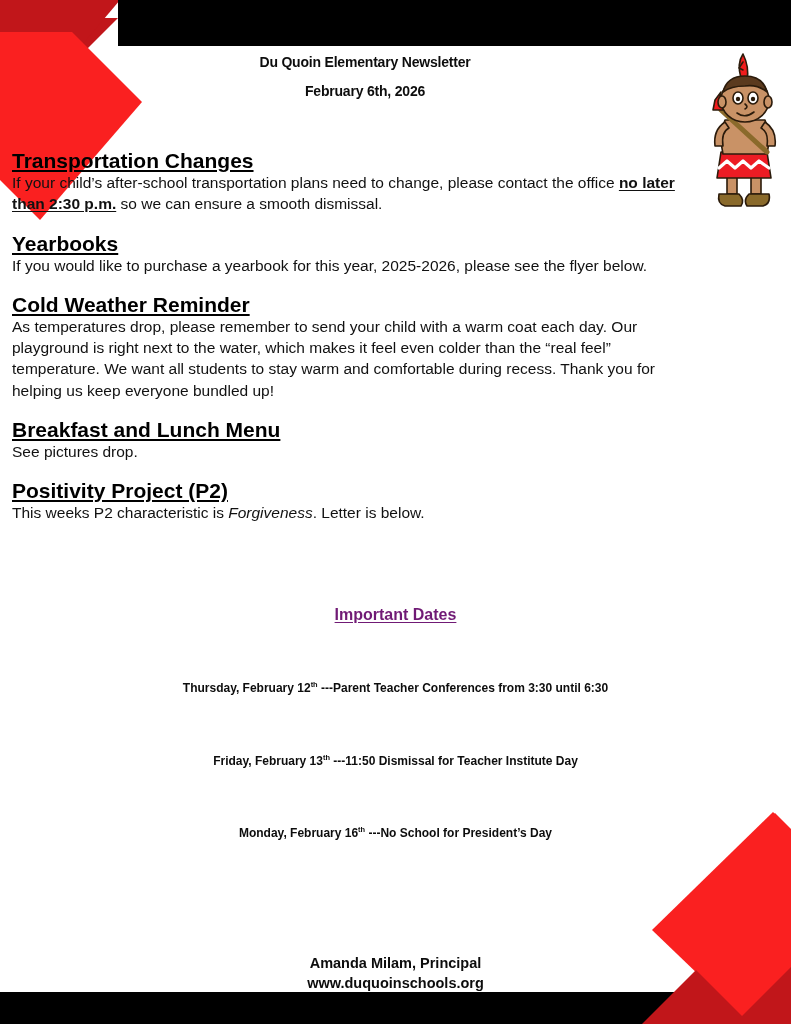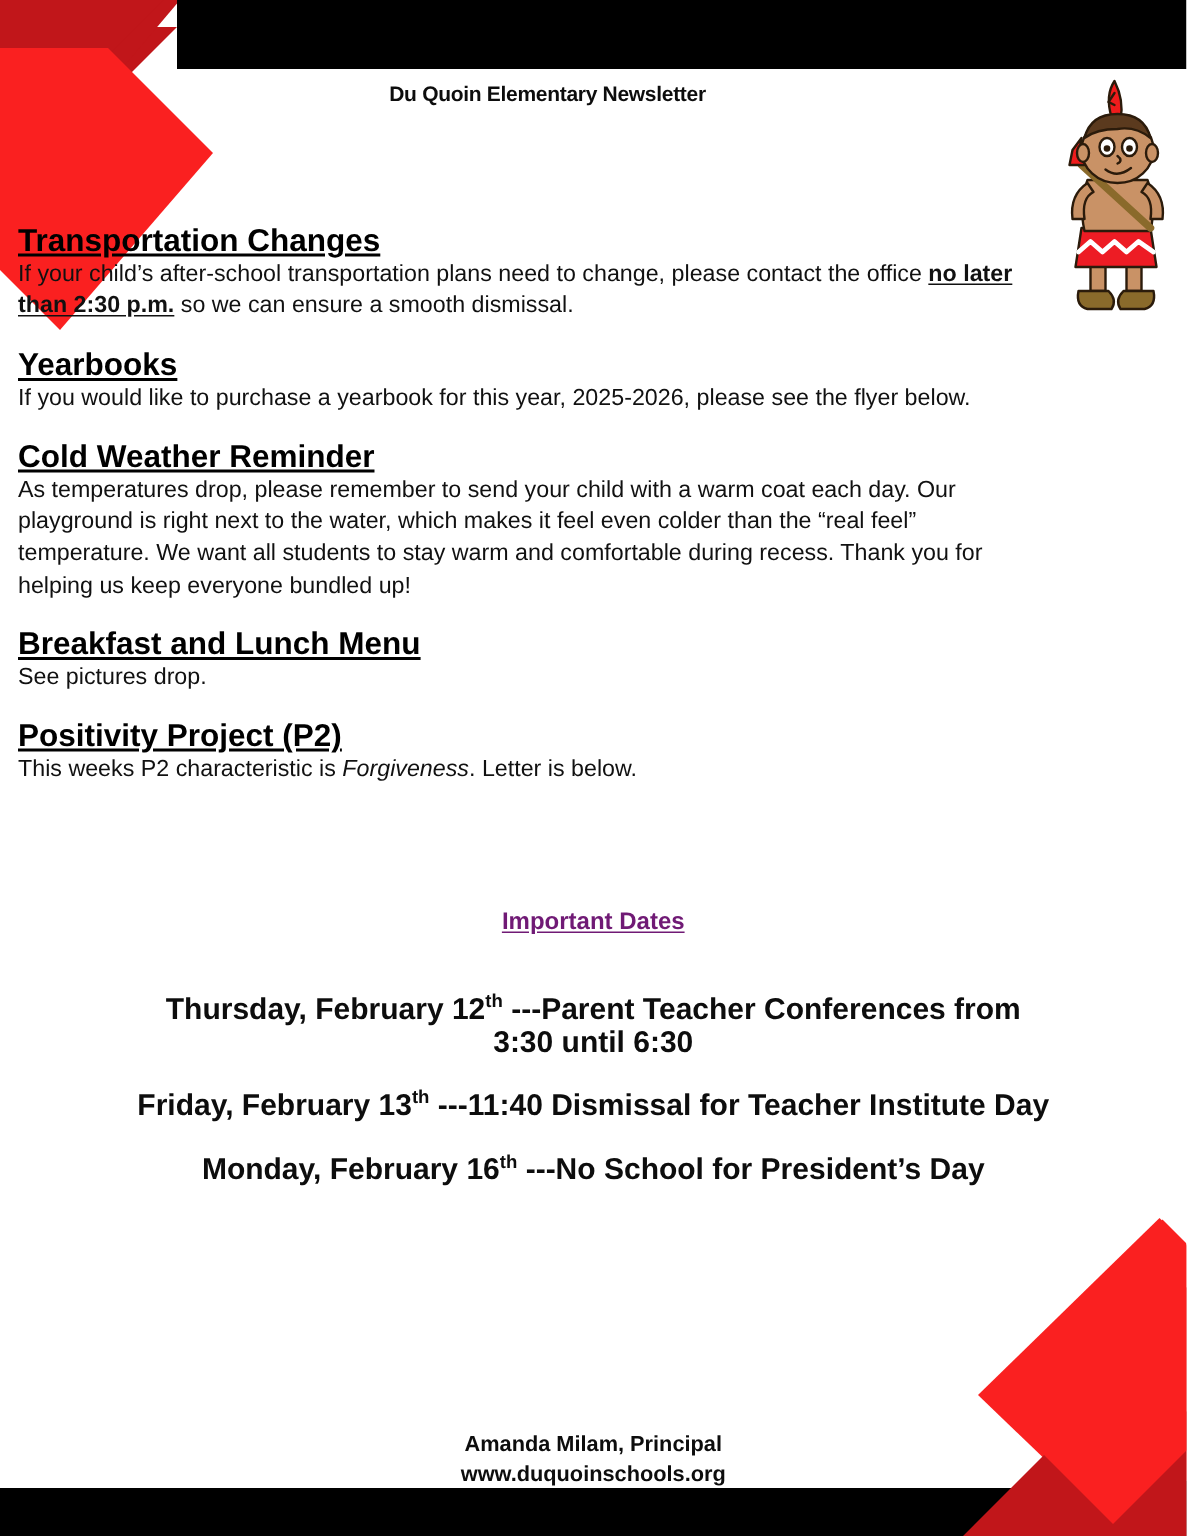--- a/index.html
+++ b/index.html
@@ -105,24 +105,24 @@
     line-height: 22px;
     color: #701a75;
     text-decoration: underline;
     text-underline-offset: 2px;
     display: inline-block;
     margin: 16px;
   }
   .date-entry {
     font-family: "Liberation Sans", sans-serif;
     font-weight: bold;
-    font-size: 20px;
+    font-size: 12px;
     line-height: 21.5px;
     color: #0d0d0d;
-    margin: 0;
+    margin: 15px;
     padding: 0 90px;
   }
   .date-entry sup {
     font-size: 0.62em;
     vertical-align: super;
     line-height: 0;
   }
   .gap-1 { height: 21px; }
   .gap-2 { height: 21px; }
 
@@ -214,37 +214,38 @@
         <circle cx="56" cy="51" r="2.2" fill="#2B1B0B" stroke="none"></circle>
 
         <path d="M48 56 Q52 59 48 61" fill="none"></path>
         <path d="M40 65 Q48 71 57 64" fill="none"></path>
       </g>
     </svg>
   </div>
 
   <div class="header">
     <div class="title-line">Du Quoin Elementary Newsletter</div>
+    <div class="title-line">February 6th, 2026</div>
   </div>
 
   <div class="content" id="sections-root">
       <div class="section"><div class="sec-heading">Transportation Changes</div><p class="sec-body">If your child’s after-school transportation plans need to change, please contact the office <span class="u-bold">no later</span> <span class="u-bold">than 2:30 p.m.</span> so we can ensure a smooth dismissal.</p></div>
       <div class="section"><div class="sec-heading">Yearbooks</div><p class="sec-body">If you would like to purchase a yearbook for this year, 2025-2026, please see the flyer below.</p></div>
       <div class="section"><div class="sec-heading">Cold Weather Reminder </div><p class="sec-body">As temperatures drop, please remember to send your child with a warm coat each day. Our playground is right next to the water, which makes it feel even colder than the “real feel” temperature. We want all students to stay warm and comfortable during recess. Thank you for helping us keep everyone bundled up!</p></div>
       <div class="section"><div class="sec-heading">Breakfast and Lunch Menu</div><p class="sec-body">See pictures drop.</p></div>
       <div class="section"><div class="sec-heading">Positivity Project (P2)</div><p class="sec-body">This weeks P2 characteristic is <em>Forgiveness</em>. Letter is below.</p></div>
     </div>
 
   <div class="dates">
     <div class="dates-title">Important Dates</div>
     <div class="gap-1"></div>
     <div id="dates-root">
         <p class="date-entry"><span>Thursday, February 12</span><sup>th</sup><span> ---Parent Teacher Conferences from 3:30 until 6:30</span></p>
         <div class="gap-2"></div>
-        <p class="date-entry"><span>Friday, February 13</span><sup>th</sup><span> ---11:40 Dismissal for Teacher Institute Day</span></p>
+        <p class="date-entry"><span>Friday, February 13</span><sup>th</sup><span> ---11:50 Dismissal for Teacher Institute Day</span></p>
         <div class="gap-2"></div>
         <p class="date-entry"><span>Monday, February 16</span><sup>th</sup><span> ---No School for President’s Day</span></p>
       </div>
   </div>
 
   <div class="footer">
     <div class="footer-line">Amanda Milam, Principal</div>
     <div class="footer-line">www.duquoinschools.org</div>
   </div>
 

